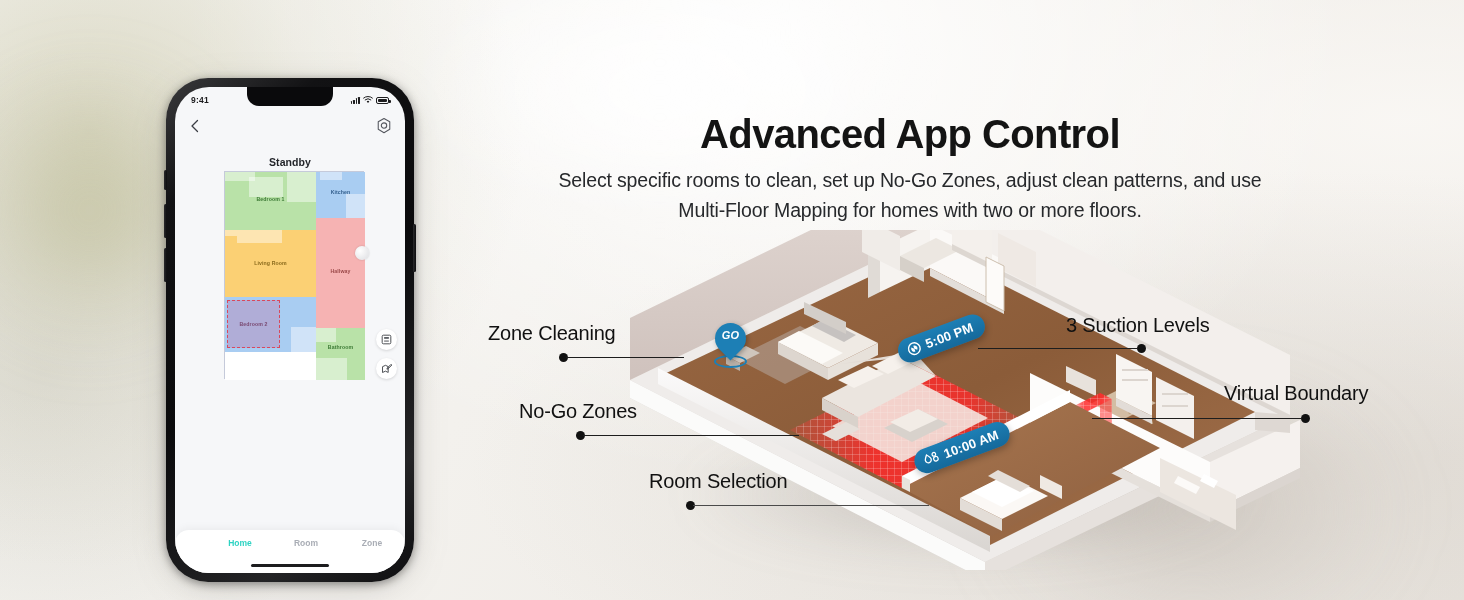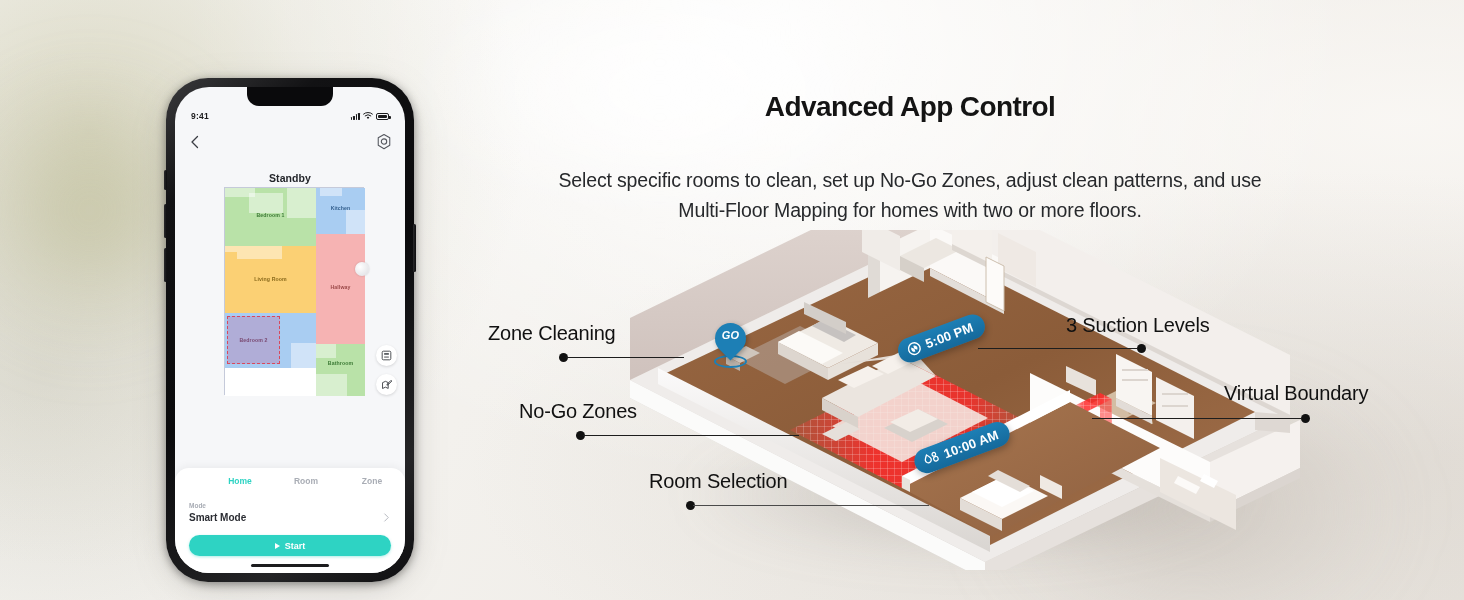--- a/index.html
+++ b/index.html
@@ -64,21 +64,21 @@
   }
   #notch {
     position:absolute; left:50%; transform:translateX(-50%); top:0;
     width:86px; height:19px; background:#0a0a0c;
     border-bottom-left-radius:12px; border-bottom-right-radius:12px; z-index:9;
   }
 
   
   #statusbar {
     height:26px; display:flex; align-items:center;
-    padding:0 16px; font-size:8.5px; font-weight:bold; color:#1c1c1e; flex:none;margin-top:16px;
+    padding:0 16px; font-size:8.5px; font-weight:bold; color:#1c1c1e; flex:none;
   }
   #status-time { letter-spacing:.2px; }
   #status-right { margin-left:auto; display:flex; align-items:center; gap:3px; }
   .bars { display:flex; align-items:flex-end; gap:1px; height:7px; }
   .bars i { display:block; width:1.6px; background:#1c1c1e; border-radius:.4px; }
   .bars i:nth-child(1){height:2.5px;} .bars i:nth-child(2){height:4px;}
   .bars i:nth-child(3){height:5.5px;} .bars i:nth-child(4){height:7px;}
   .batt { width:13px; height:7px; border:1px solid #1c1c1e; border-radius:2px; position:relative; }
   .batt:before { content:""; position:absolute; inset:1px; background:#1c1c1e; border-radius:1px; }
   .batt:after { content:""; position:absolute; right:-2.5px; top:2px; width:1.4px; height:3px; background:#1c1c1e; border-radius:0 1px 1px 0; }
@@ -151,22 +151,22 @@
     margin:12px 14px 0; height:21px; border-radius:11px;
     background:#2ed3c3; display:flex; align-items:center; justify-content:center;
     gap:5px; cursor:pointer; box-shadow:0 1px 3px rgba(46,211,195,.4);
   }
   #start-btn .play { width:0; height:0; border-left:5px solid #fff; border-top:3.5px solid transparent; border-bottom:3.5px solid transparent; }
   #start-label { color:#fff; font-size:9px; font-weight:bold; }
   #home-ind { margin:8px auto 0; width:78px; height:3px; border-radius:2px; background:#1c1c1e; }
 
   
   #headline {
-    position:absolute; left:470px; top:91px; width:880px; text-align:center;
-    font-size:28px; font-weight:bold; color:#141414; letter-spacing:-.6px;
+    position:absolute; left:470px; top:112px; width:880px; text-align:center;
+    font-size:40px; font-weight:bold; color:#141414; letter-spacing:-.6px;
   }
   #subcopy {
     position:absolute; left:470px; top:165px; width:880px; text-align:center;
     font-size:19.5px; color:#27292c; line-height:30px; letter-spacing:-.15px;
   }
 
   
   #scene { position:absolute; left:600px; top:230px; width:740px; height:340px; }
   #scene-shadow {
     position:absolute; left:70px; top:195px; width:600px; height:140px;
@@ -325,31 +325,20 @@
             </svg>
           </div>
         </div>
       </div>
 
       <div id="sheet">
         <div id="tabs">
           <div class="tab active">Home</div>
           <div class="tab">Room</div>
           <div class="tab">Zone</div>
-        </div>
-        <div id="mode-row">
-          <div id="mode-label">Mode</div>
-          <div id="mode-value">Smart Mode</div>
-          <svg id="mode-chevron" viewBox="0 0 10 10">
-            <path d="M3 1l4 4-4 4" stroke="#b5b8bf" stroke-width="1.1" fill="none" stroke-linecap="round" stroke-linejoin="round"></path>
-          </svg>
-        </div>
-        <div id="start-btn">
-          <span class="play"></span>
-          <span id="start-label">Start</span>
         </div>
         <div id="home-ind"></div>
       </div>
     </div>
   </div>
 </div>
 
 <div id="headline">Advanced App Control</div>
 <div id="subcopy">
   <span>Select specific rooms to clean, set up No-Go Zones, adjust clean patterns, and use</span><br>

